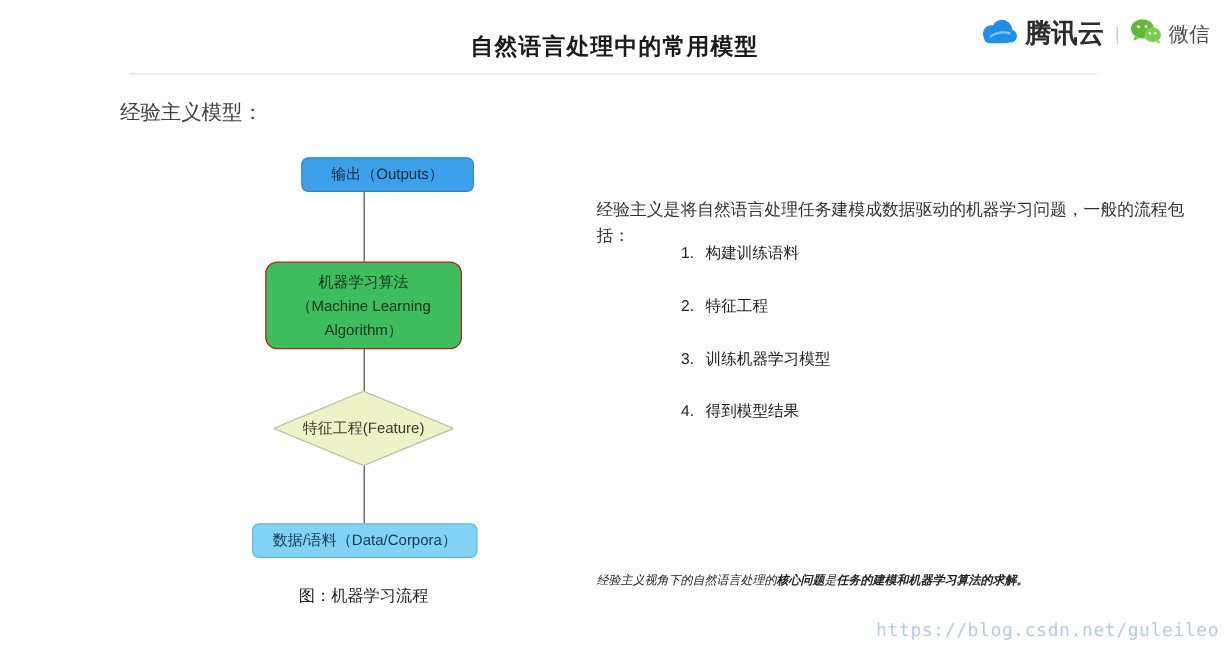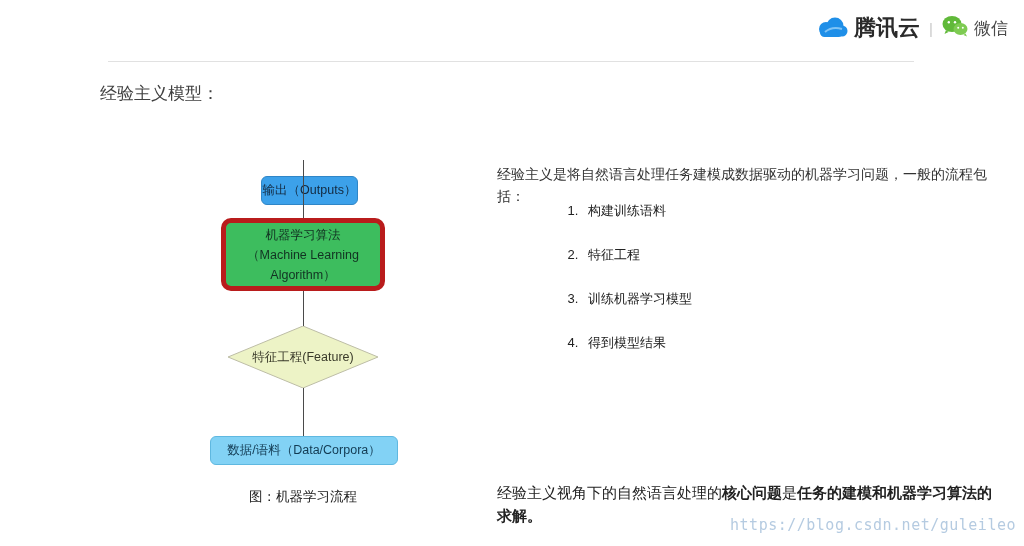--- a/index.html
+++ b/index.html
@@ -24,26 +24,26 @@
   
   .section-label{
     position:absolute;left:100px;top:82px;font-size:17px;font-weight:normal;color:#404040;
   }
   
   .node{
     position:absolute;display:flex;align-items:center;justify-content:center;
     text-align:center;font-size:12.5px;color:#13293f;box-sizing:border-box;
   }
   .node-outputs{
-    left:261px;top:131px;width:97px;height:29px;border-radius:6px;
-    background:#3ca1ea;border:1px solid #2f86c7;margin-top:45px;
+    left:251px;top:131px;width:144px;height:29px;border-radius:6px;
+    background:#3ca1ea;border:1px solid #2f86c7;
   }
   .node-algorithm{
     left:221px;top:218px;width:164px;height:73px;border-radius:10px;
-    background:#3dbd5e;border:5px solid #b91c1c;flex-direction:column;line-height:1.6;
+    background:#3dbd5e;border:1px solid #b91c1c;flex-direction:column;line-height:1.6;
     color:#123222;
   }
   .node-data{
     left:210px;top:436px;width:188px;height:29px;border-radius:6px;
     background:#82d2f5;border:1px solid #5fb8e0;color:#123a52;
   }
   .connector{position:absolute;width:1px;background:#4a4a4a;}
   .conn-1{left:303px;top:160px;height:58px;}
   .conn-2{left:303px;top:291px;height:35px;}
   .conn-3{left:303px;top:388px;height:48px;}
@@ -63,35 +63,36 @@
     position:absolute;left:497px;top:149px;width:492px;
     font-size:14px;line-height:1.6;color:#333;
   }
   .steps{
     position:absolute;left:560px;top:202px;margin:0;padding-left:22px;
     font-size:13px;color:#222;
   }
   .steps li{margin-bottom:26px;padding-left:6px;}
   .conclusion{
     position:absolute;left:497px;top:467px;width:500px;
-    font-size:15px;color:#222;line-height:1.5;
+    font-size:10px;color:#222;line-height:1.5;font-style:italic;
   }
   .conclusion .b{font-weight:bold;}
   
   .watermark{
     position:absolute;right:8px;top:516px;
     font-family:"DejaVu Sans Mono","Liberation Mono",monospace;
     font-size:15px;letter-spacing:0.5px;color:#b5cbe1;
   }
 </style>
 </head>
 <body>
 
 <div class="slide">
 
+  <h1 class="page-title">自然语言处理中的常用模型</h1>
 
   <div class="brand">
     <span>
       <svg width="33" height="23" viewBox="0 0 33 23">
         <circle cx="11" cy="14" r="7" fill="#1f8fe8"></circle>
         <circle cx="20" cy="11" r="8.5" fill="#1f8fe8"></circle>
         <rect x="5" y="13" width="23" height="9" rx="4.5" fill="#1f8fe8"></rect>
         <circle cx="27" cy="16" r="5.5" fill="#1f8fe8"></circle>
         <path d="M10 17 q7 -6 17 -3" stroke="#7fc3f5" stroke-width="2" fill="none"></path>
       </svg>

